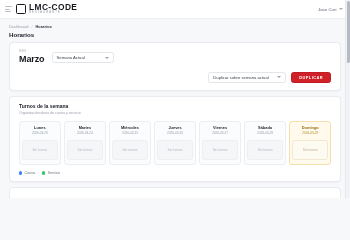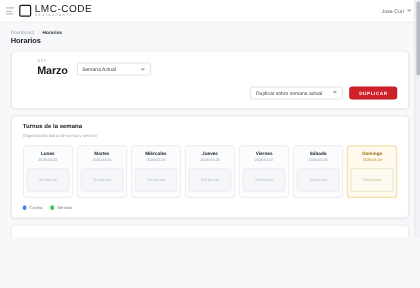--- a/index.html
+++ b/index.html
@@ -75,21 +75,21 @@
     left: 1.6px;
     top: 1.6px;
     right: 1.6px;
     bottom: 1.6px;
     background: #ffffff;
   }
 
   .brand-text { line-height: 1; }
   .brand-name {
     font-size: 8.4px;
-    font-weight: 400;
+    font-weight: 700;
     letter-spacing: 0.4px;
     color: #15181d;
     display: block;
   }
   .brand-sub {
     font-size: 2.6px;
     letter-spacing: 1.15px;
     color: #8c929e;
     display: block;
     margin-top: 0.6px;
@@ -143,21 +143,20 @@
     box-shadow: 0 0.5px 1.2px rgba(22,28,40,0.035);
   }
 
   
   .filter-card { padding: 7px 9px 7px 9px; }
 
   .filter-row-top {
     display: flex;
     align-items: flex-end;
     gap: 7px;
-    margin-left: 12px;
   }
 
   .month-block { line-height: 1; }
   .month-label {
     font-size: 2.9px;
     letter-spacing: 0.5px;
     color: #a8aeb9;
     text-transform: uppercase;
     display: block;
   }

